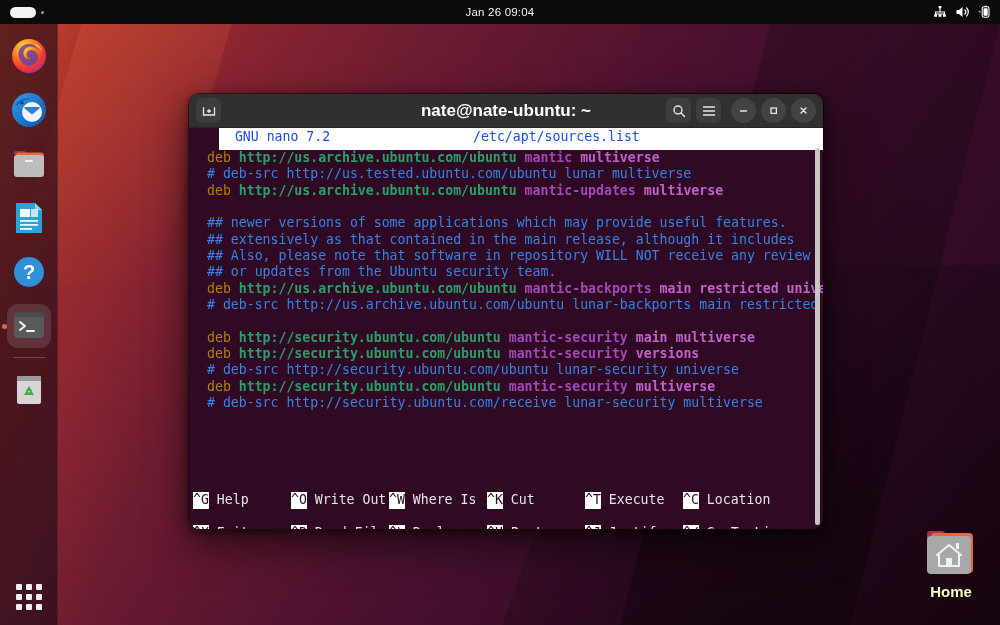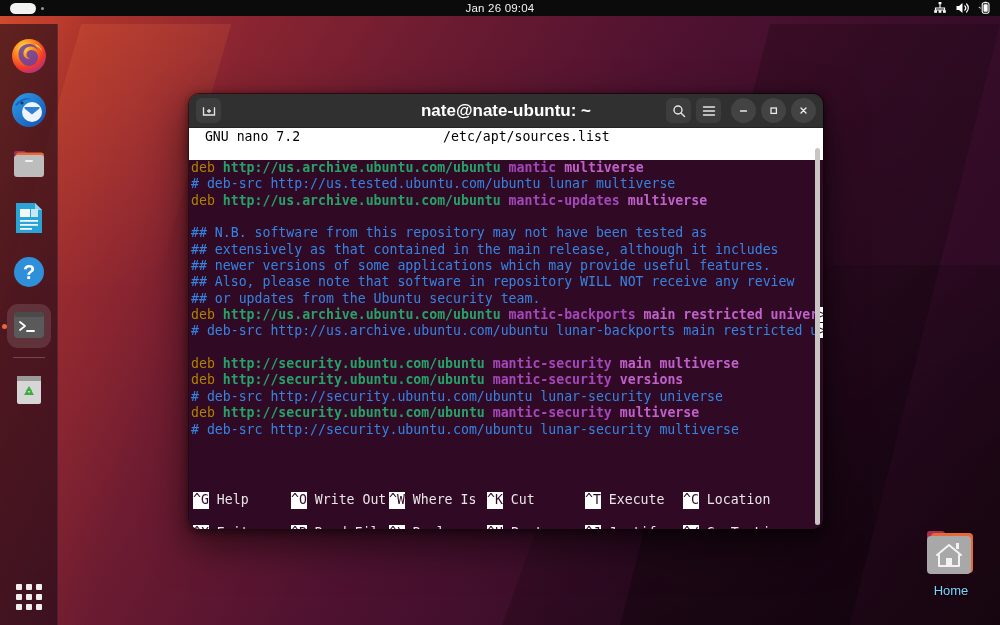--- a/index.html
+++ b/index.html
@@ -34,21 +34,21 @@
     transform: skewX(-16deg);
   }
   #shard-right {
     right: 0; top: 24px; width: 230px; height: 601px;
     background: linear-gradient(200deg, rgba(0,0,0,0.18), rgba(0,0,0,0.30));
     transform: skewX(-14deg); transform-origin: top right;
   }
 
   
   #top-panel {
-    position: absolute; left: 0; top: 0; width: 1000px; height: 16px;
+    position: absolute; left: 0; top: 0; width: 1000px; height: 24px;
     background: #0b0b0b; color: #ffffff; z-index: 50;
     display: flex; align-items: center; font-size: 11px;
   }
   #activities-pill {
     margin-left: 10px; width: 26px; height: 11px; border-radius: 6px;
     background: #f2f2f2; display: inline-block;
   }
   #activities-dot {
     margin-left: 5px; width: 3px; height: 3px; border-radius: 50%;
     background: #9a9a9a; display: inline-block;
@@ -89,21 +89,21 @@
     gap: 4px; align-content: center; justify-content: center;
   }
   #dock-apps i { display: block; width: 6px; height: 6px; background: #f0f0f0; border-radius: 1px; }
 
   
   #desktop-home {
     position: absolute; left: 915px; top: 528px; width: 72px; z-index: 10;
     display: flex; flex-direction: column; align-items: center; gap: 5px;
   }
   #desktop-home .label {
-    color: #7dd3fc; font-size: 13px; text-shadow: 0 1px 2px rgba(0,0,0,0.85);
+    color: #fef9c3; font-size: 15px; text-shadow: 0 1px 2px rgba(0,0,0,0.85); font-weight: bold;
   }
 
   
   #term-window {
     position: absolute; left: 188px; top: 93px; width: 636px; height: 437px;
     border-radius: 11px; overflow: hidden; z-index: 20;
     box-shadow: 0 16px 40px rgba(0,0,0,0.55), 0 2px 8px rgba(0,0,0,0.5);
     border: 1px solid rgba(0,0,0,0.65);
     display: flex; flex-direction: column;
   }
@@ -131,26 +131,26 @@
   #tb-right .gap { width: 5px; }
 
   
   #term-body {
     flex: 1; background: #300a24; position: relative; overflow: hidden;
     font-family: "DejaVu Sans Mono", monospace;
     font-size: 13.2px; line-height: 16.35px;
     display: flex; flex-direction: column;
   }
   #nano-titlebar {
-    background: #ffffff; color: #000000; height: 32px; line-height: 18px;
+    background: #ffffff; color: #1d4ed8; height: 22px; line-height: 18px;
     font-family: "DejaVu Sans Mono", monospace; font-size: 13.2px;
-    white-space: pre; overflow: hidden; flex: none;
+    white-space: pre; overflow: hidden; flex: none; margin-left: 30px;
   }
   #nano-edit {
-    flex: 1; position: relative; padding-left: 2px; overflow: hidden;
+    flex: 1; position: relative; padding-left: 18px; overflow: hidden;
   }
   .code-line { white-space: pre; height: 16.35px; overflow: hidden; }
   .tok-deb   { color: #b08000; }
   .tok-url   { color: #26a269; font-weight: bold; }
   .tok-dist  { color: #a347ba; font-weight: bold; }
   .tok-comp  { color: #c061cb; font-weight: bold; }
   .tok-cmt   { color: #3584e4; }
   .tok-more  { background: #ffffff; color: #300a24; }
   #nano-shortcuts {
     flex: none; padding-bottom: 3px;
@@ -234,33 +234,32 @@
       </div>
     </div>
 
     <div id="term-body">
       <div id="nano-titlebar">  GNU nano 7.2                  /etc/apt/sources.list</div>
       <div id="nano-edit">
           <div class="code-line"><span class="tok-deb">deb </span><span class="tok-url">http://us.archive.ubuntu.com/ubuntu </span><span class="tok-dist">mantic </span><span class="tok-comp">multiverse</span></div>
           <div class="code-line"><span class="tok-cmt"># deb-src http://us.tested.ubuntu.com/ubuntu lunar multiverse</span></div>
           <div class="code-line"><span class="tok-deb">deb </span><span class="tok-url">http://us.archive.ubuntu.com/ubuntu </span><span class="tok-dist">mantic-updates </span><span class="tok-comp">multiverse</span></div>
           <div class="code-line"><span class="">&nbsp;</span></div>
-          <div class="code-line"><span class="tok-cmt">## N.B. software from this repository may not have been tested as</span></div>
+          <div class="code-line"><span class="tok-cmt">## newer versions of some applications which may provide useful features.</span></div>
           <div class="code-line"><span class="tok-cmt">## extensively as that contained in the main release, although it includes</span></div>
-          <div class="code-line"><span class="tok-cmt">## newer versions of some applications which may provide useful features.</span></div>
           <div class="code-line"><span class="tok-cmt">## Also, please note that software in repository WILL NOT receive any review</span></div>
           <div class="code-line"><span class="tok-cmt">## or updates from the Ubuntu security team.</span></div>
           <div class="code-line"><span class="tok-deb">deb </span><span class="tok-url">http://us.archive.ubuntu.com/ubuntu </span><span class="tok-dist">mantic-backports </span><span class="tok-comp">main restricted univer</span><span class="tok-more">&gt;</span></div>
           <div class="code-line"><span class="tok-cmt"># deb-src http://us.archive.ubuntu.com/ubuntu lunar-backports main restricted u</span><span class="tok-more">&gt;</span></div>
           <div class="code-line"><span class="">&nbsp;</span></div>
           <div class="code-line"><span class="tok-deb">deb </span><span class="tok-url">http://security.ubuntu.com/ubuntu </span><span class="tok-dist">mantic-security </span><span class="tok-comp">main multiverse</span></div>
           <div class="code-line"><span class="tok-deb">deb </span><span class="tok-url">http://security.ubuntu.com/ubuntu </span><span class="tok-dist">mantic-security </span><span class="tok-comp">versions</span></div>
           <div class="code-line"><span class="tok-cmt"># deb-src http://security.ubuntu.com/ubuntu lunar-security universe</span></div>
           <div class="code-line"><span class="tok-deb">deb </span><span class="tok-url">http://security.ubuntu.com/ubuntu </span><span class="tok-dist">mantic-security </span><span class="tok-comp">multiverse</span></div>
-          <div class="code-line"><span class="tok-cmt"># deb-src http://security.ubuntu.com/ubuntu lunar-security multiverse</span></div>
+          <div class="code-line"><span class="tok-cmt"># deb-src http://security.ubuntu.com/receive lunar-security multiverse</span></div>
           <div class="code-line"><span class="">&nbsp;</span></div>
           <div class="code-line"><span class="">&nbsp;</span></div>
         </div>
       <div id="nano-shortcuts" style="position: relative; height: 36.7px;">
           <div class="sc-row"><div class="sc-cell" style="position: absolute; left: 4px; margin-top: 0px;"><span class="sc-key">^G</span><span class="sc-lbl"> Help</span></div><div class="sc-cell" style="position: absolute; left: 102px; margin-top: 0px;"><span class="sc-key">^O</span><span class="sc-lbl"> Write Out</span></div><div class="sc-cell" style="position: absolute; left: 200px; margin-top: 0px;"><span class="sc-key">^W</span><span class="sc-lbl"> Where Is</span></div><div class="sc-cell" style="position: absolute; left: 298px; margin-top: 0px;"><span class="sc-key">^K</span><span class="sc-lbl"> Cut</span></div><div class="sc-cell" style="position: absolute; left: 396px; margin-top: 0px;"><span class="sc-key">^T</span><span class="sc-lbl"> Execute</span></div><div class="sc-cell" style="position: absolute; left: 494px; margin-top: 0px;"><span class="sc-key">^C</span><span class="sc-lbl"> Location</span></div></div>
           <div class="sc-row"><div class="sc-cell" style="position: absolute; left: 4px; margin-top: 16.35px;"><span class="sc-key">^X</span><span class="sc-lbl"> Exit</span></div><div class="sc-cell" style="position: absolute; left: 102px; margin-top: 16.35px;"><span class="sc-key">^R</span><span class="sc-lbl"> Read File</span></div><div class="sc-cell" style="position: absolute; left: 200px; margin-top: 16.35px;"><span class="sc-key">^\</span><span class="sc-lbl"> Replace</span></div><div class="sc-cell" style="position: absolute; left: 298px; margin-top: 16.35px;"><span class="sc-key">^U</span><span class="sc-lbl"> Paste</span></div><div class="sc-cell" style="position: absolute; left: 396px; margin-top: 16.35px;"><span class="sc-key">^J</span><span class="sc-lbl"> Justify</span></div><div class="sc-cell" style="position: absolute; left: 494px; margin-top: 16.35px;"><span class="sc-key">^/</span><span class="sc-lbl"> Go To Line</span></div></div>
         </div>
       <div id="term-scrollbar">
         <div class="thumb"></div>
       </div>

